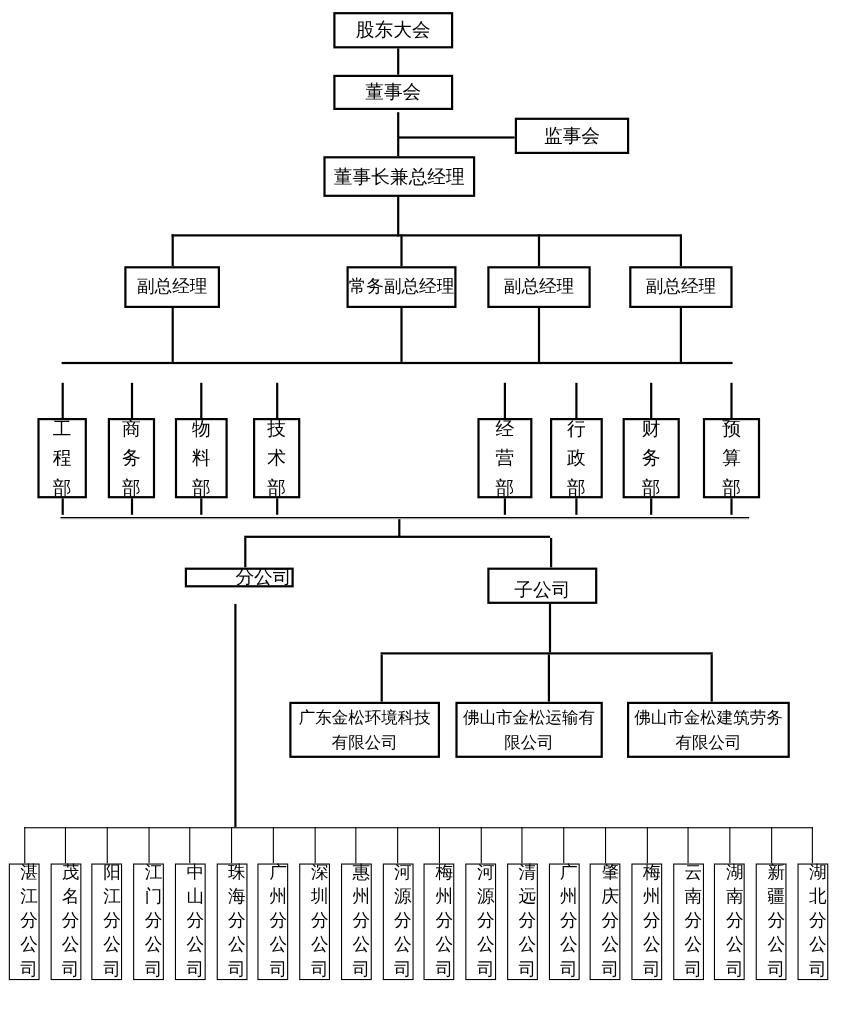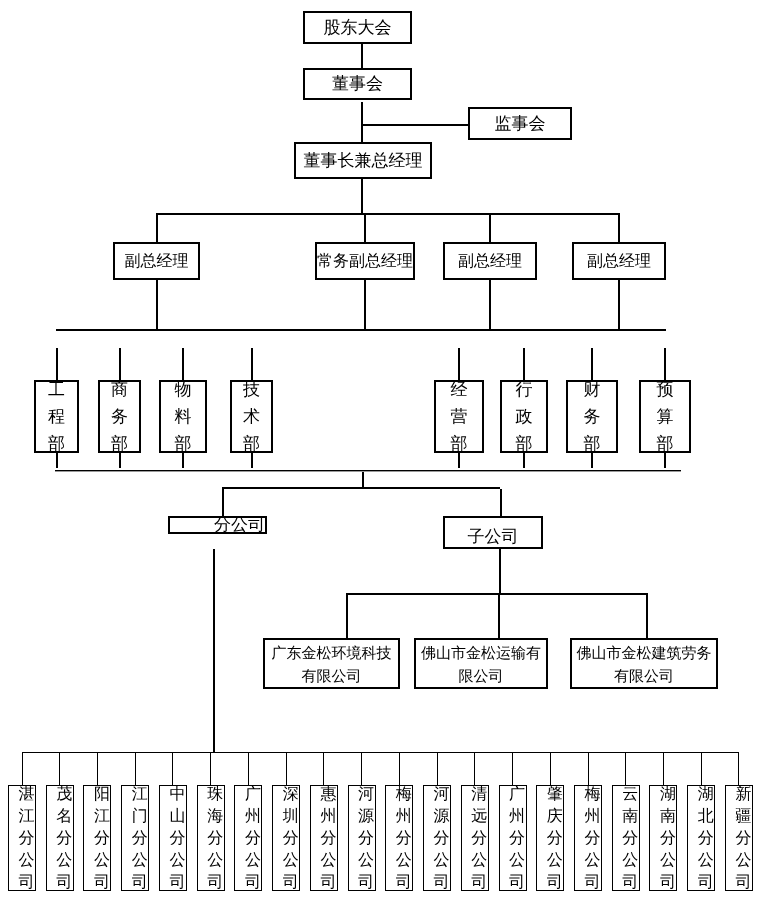--- a/index.html
+++ b/index.html
@@ -298,24 +298,24 @@
     </div>
       <div class="branch-col">
       <div class="branch-drop"></div>
       <div class="branch-box">
         <span class="branch-label">湖南分公司</span>
       </div>
     </div>
       <div class="branch-col">
       <div class="branch-drop"></div>
       <div class="branch-box">
+        <span class="branch-label">新疆分公司</span>
+      </div>
+    </div>
+      <div class="branch-col">
+      <div class="branch-drop"></div>
+      <div class="branch-box">
         <span class="branch-label">湖北分公司</span>
       </div>
     </div>
-      <div class="branch-col">
-      <div class="branch-drop"></div>
-      <div class="branch-box">
-        <span class="branch-label">新疆分公司</span>
-      </div>
-    </div>
     </div>
 
 </div>
 
 </body></html>

